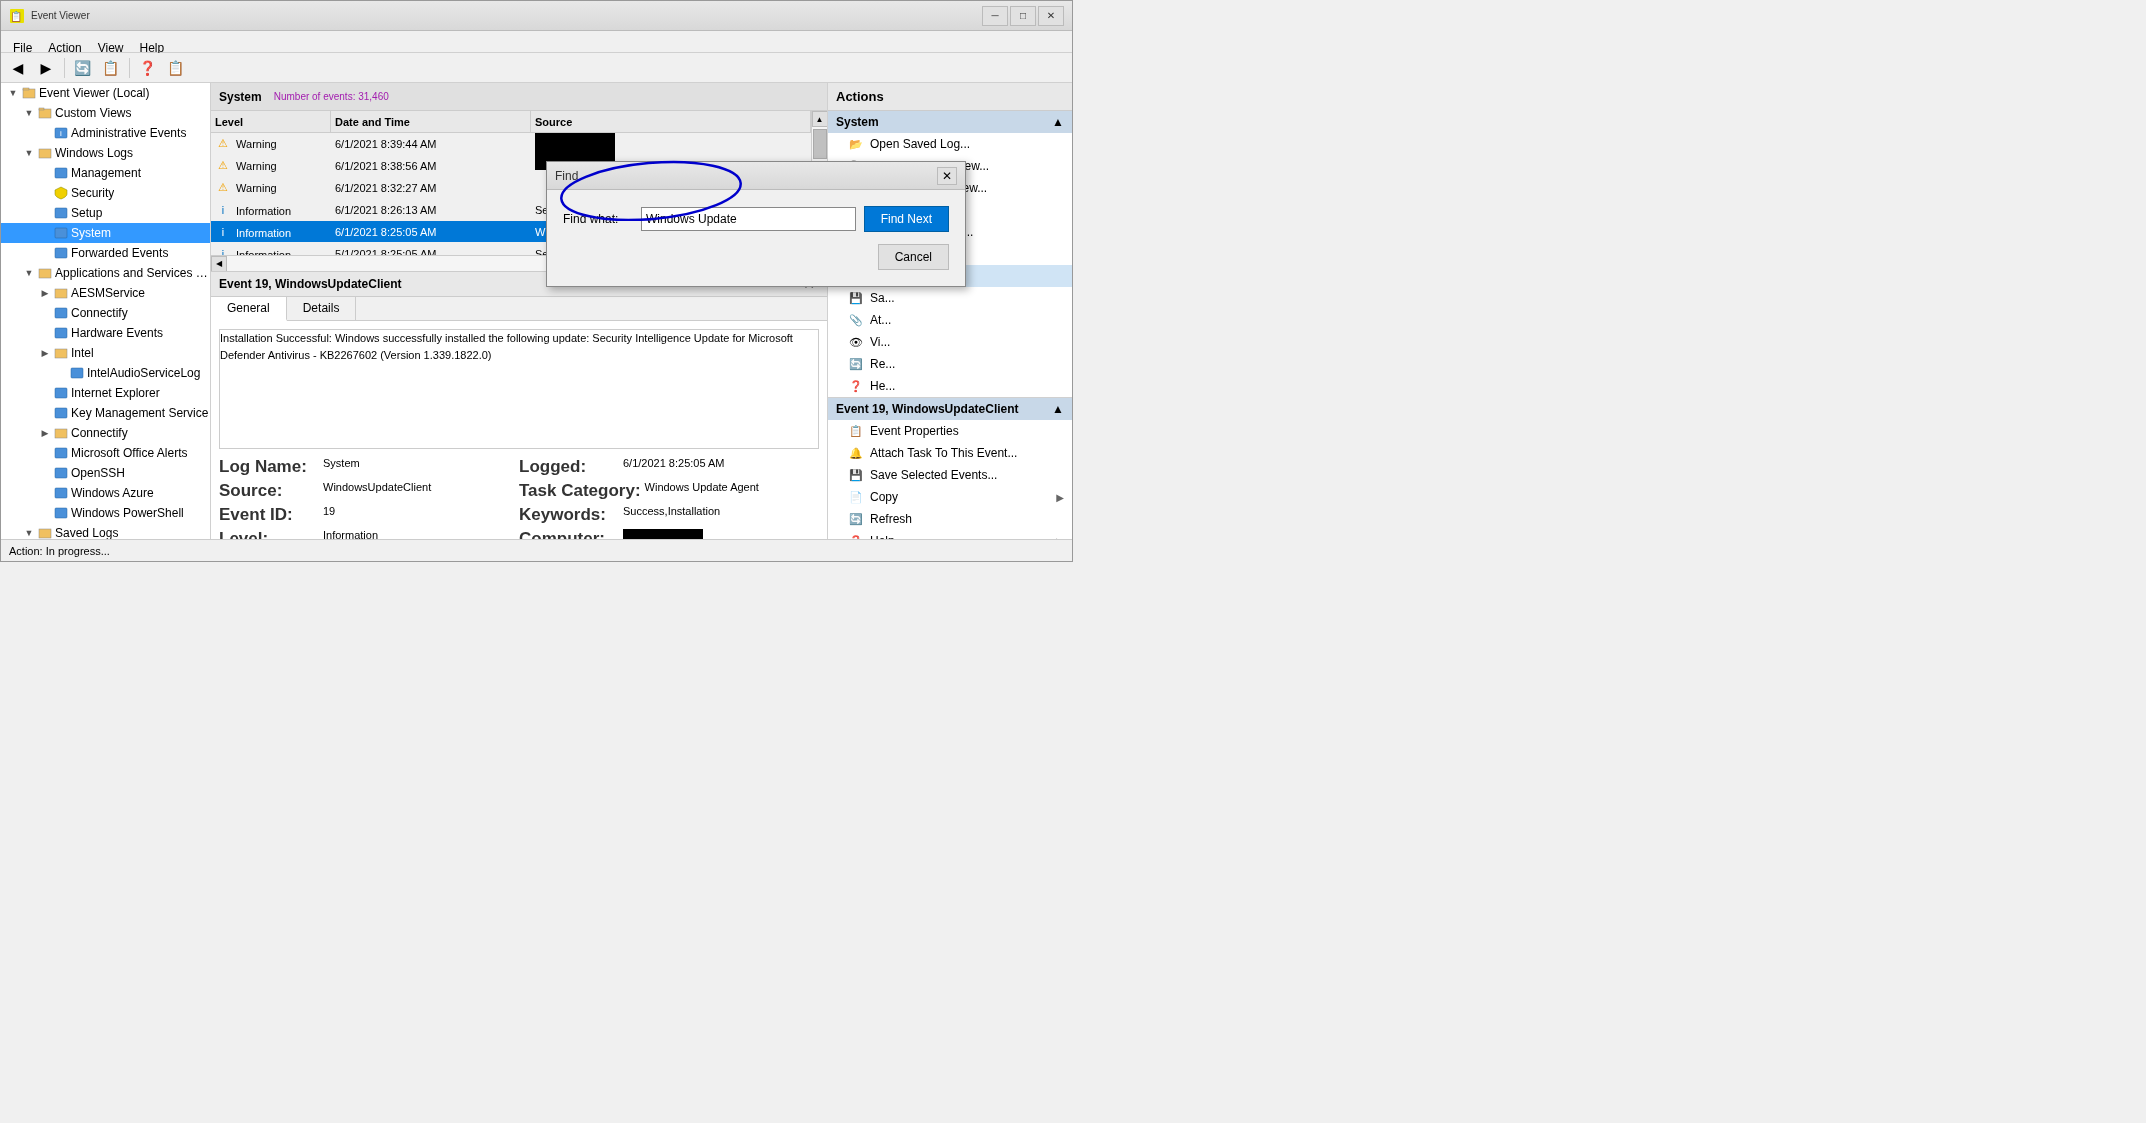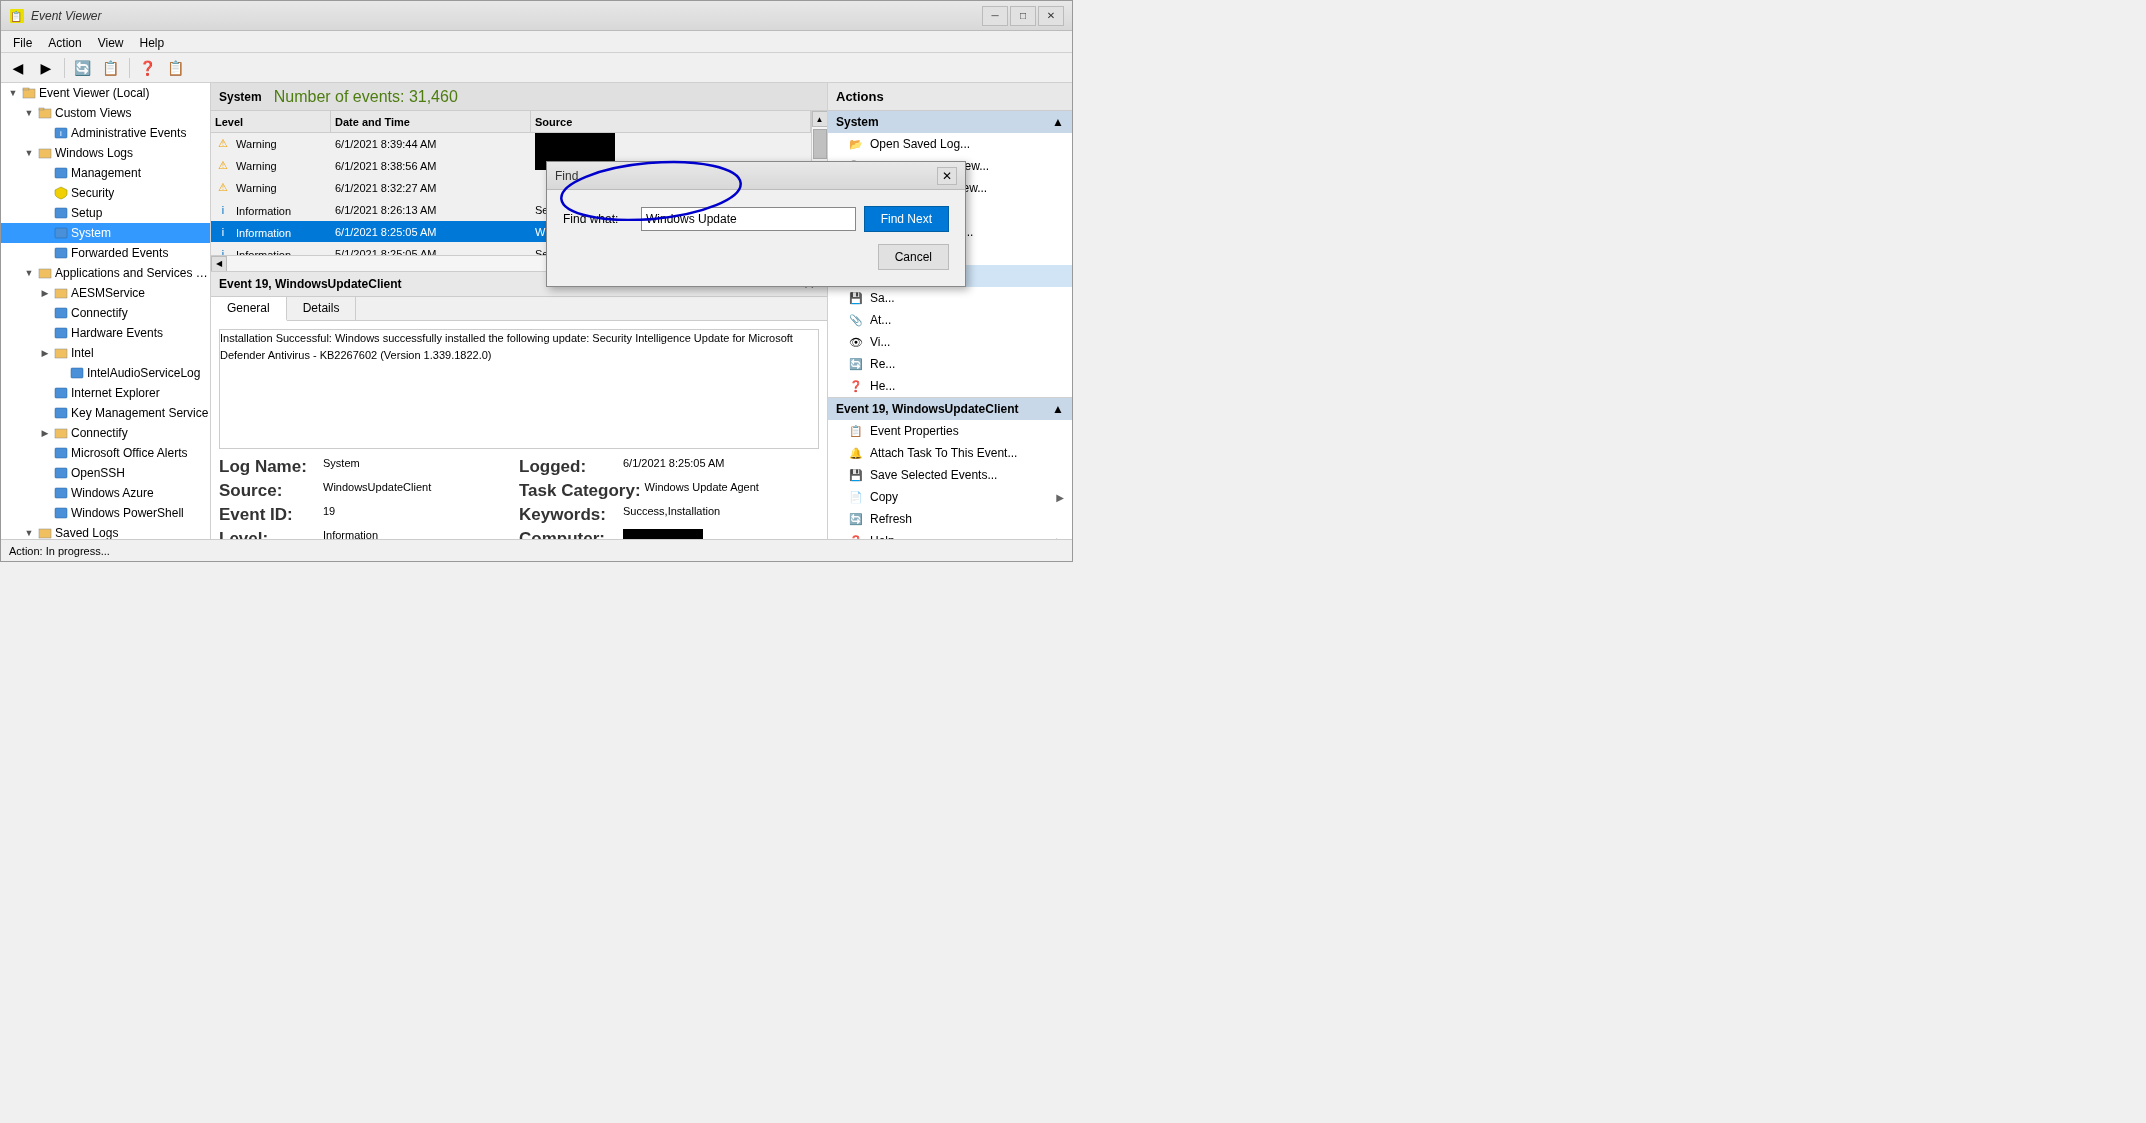--- a/index.html
+++ b/index.html
@@ -35,23 +35,22 @@
       width: 16px;
       height: 16px;
       margin-right: 6px;
       display: flex;
       align-items: center;
       justify-content: center;
       font-size: 10px;
     }
     .title-bar-text {
       flex: 1;
-      font-size: 12px;
+      font-size: 10px;
       color: #333;
-      font-style: italic;
     }
     .title-bar-controls {
       display: flex;
       gap: 2px;
     }
     .title-bar-btn {
       width: 26px;
       height: 20px;
       background: #e1e1e1;
       border: 1px solid #bbb;
@@ -60,22 +59,22 @@
       align-items: center;
       justify-content: center;
       font-size: 10px;
       color: #333;
     }
     
     .menu-bar {
       background: #f0f0f0;
       height: 22px;
       display: flex;
-      align-items: flex-end;
-      padding: 0 4px;
+      align-items: flex-start;
+      padding: 8px 4px;
       border-bottom: 1px solid #d0d0d0;
       flex-shrink: 0;
     }
     .menu-item {
       padding: 2px 8px;
       cursor: pointer;
       font-size: 12px;
     }
     
     .toolbar {
@@ -165,22 +164,22 @@
       padding: 0 8px;
       border-bottom: 1px solid #ccc;
       flex-shrink: 0;
       gap: 12px;
     }
     .log-header-name {
       font-weight: bold;
       font-size: 12px;
     }
     .log-header-count {
-      font-size: 16px;
-      color: #4d7c0f;
+      font-size: 10px;
+      color: #a21caf;
     }
     
     .events-table-container {
       flex: 1;
       overflow: hidden;
       display: flex;
       flex-direction: column;
       max-height: 160px;
     }
     .events-table-header {

